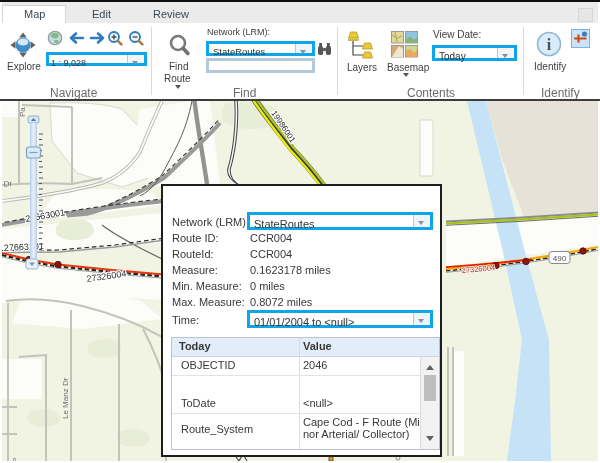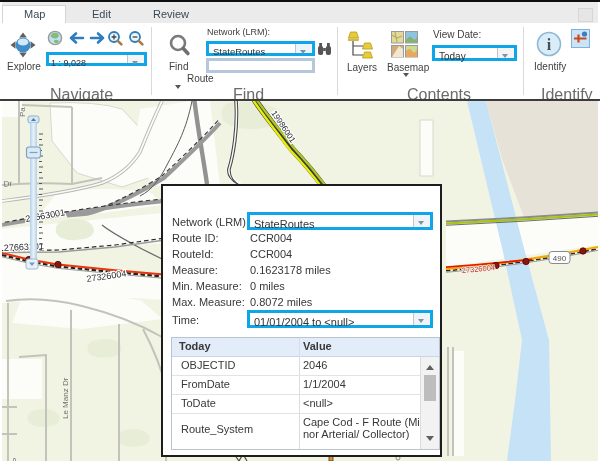--- a/index.html
+++ b/index.html
@@ -7,21 +7,21 @@
 .abs{position:absolute;}
 
 #topbar{left:0;top:0;width:600px;height:2px;background:#0f0f0f;}
 
 #tabrow{left:2px;top:2px;width:596px;height:21px;background:#ebebeb;}
 #tabmap{left:2px;top:5px;width:64px;height:18px;background:#fff;border:1px solid #d5d5d5;border-bottom:none;box-sizing:border-box;}
 .tabtxt{font-size:11px;color:#3b4a56;top:8px;}
 
 #ribbon{left:2px;top:23px;width:596px;height:76px;background:#fff;}
 .sep{width:1px;background:#d9d9d9;top:27px;height:68px;}
-.grplbl{font-size:16px;color:#6b6b6b;top:86px;}
+.grplbl{font-size:12px;color:#6b6b6b;top:86px;}
 .cap{font-size:10px;color:#404040;}
 .combo{box-sizing:border-box;border:3px solid #0ea5e9;background:#fff;font-size:10px;color:#333;}
 .combo .ct{position:absolute;left:4px;top:2px;white-space:nowrap;}
 .cbtn{position:absolute;right:0;top:0;bottom:0;width:16px;border-left:1px solid #c5c5c5;background:#f4f4f4;}
 .cbtn:after{content:"";position:absolute;left:4px;top:6px;border:3.5px solid transparent;border-top:4.5px solid #7b93ab;}
 
 #map{left:2px;top:101px;width:596px;height:360px;}
 
 #dlg{left:161px;top:184px;width:281px;height:273px;background:#fff;border:2px solid #1d1d1d;box-sizing:border-box;z-index:20;font-size:11px;color:#383838;}
 #dlgtitle{left:0;top:0;width:278px;height:16px;background:#3d3d3d;color:#f5f5f5;font-weight:bold;font-size:11px;}
@@ -75,21 +75,21 @@
   <div class="abs combo" style="left:46px;top:52px;width:101px;height:14px;font-size:9px;">
     <span class="ct" style="left:2px;top:3px;">1 : 9,028</span>
       <span class="cbtn"></span>
   </div>
 
   <svg class="abs" style="left:166px;top:33px" width="26" height="26" viewBox="0 0 26 26">
     <circle cx="12" cy="10" r="7" fill="#fdfdfd" stroke="#7a7a7a" stroke-width="2.6"></circle>
     <path d="M17.3,15.5 l4.6,5" stroke="#6f6f6f" stroke-width="3.6" stroke-linecap="round"></path>
   </svg>
   <div class="abs cap" style="left:169px;top:61px;">Find</div>
-  <div class="abs cap" style="left:164px;top:73px;margin-left:23px;">Route</div>
+  <div class="abs cap" style="left:164px;top:73px;">Route</div>
   <div class="abs" style="left:175px;top:85px;width:0;height:0;border:3.5px solid transparent;border-top:4px solid #555;"></div>
   <div class="abs cap" style="left:207px;top:27px;font-size:9px;">Network (LRM):</div>
   <div class="abs combo" style="left:206px;top:41px;width:109px;height:15px;font-size:9.5px;">
     <span class="ct">StateRoutes</span>
       <span class="cbtn" style="background:#eef4fb;border-left:1px solid #b5c7da;"></span>
   </div>
   <div class="abs combo" style="left:206px;top:58px;width:109px;height:15px;border-color:#b5c7da;"></div>
   <svg class="abs" style="left:317px;top:42px" width="15" height="14" viewBox="0 0 15 14">
     <rect x="1" y="4" width="5.2" height="9" rx="2" fill="#555"></rect>
     <rect x="8.8" y="4" width="5.2" height="9" rx="2" fill="#555"></rect>
@@ -303,24 +303,20 @@
     </div>
     <div class="abs" id="dtable">
       <div class="abs th" style="left:0;top:0;width:267px;height:18px;border-bottom:1px solid #c9d6e4;"></div>
       <div class="abs row" style="left:7px;top:2px;font-weight:bold;">Today</div>
       <div class="abs row" style="left:131px;top:2px;font-weight:bold;">Value</div>
       <div class="abs" style="left:127px;top:0;width:1px;height:111px;background:#d8dde2;"></div>
       <div class="abs row cellb" style="left:0;top:19px;width:248px;height:18px;">
           <span class="abs" style="left:9px;top:2px;">OBJECTID</span>
           <span class="abs" style="left:131px;top:2px;">2046</span>
         </div>
-      <div class="abs row cellb" style="left:0;top:38px;width:248px;height:18px;">
-          <span class="abs" style="left:9px;top:2px;">FromDate</span>
-          <span class="abs" style="left:131px;top:2px;">1/1/2004</span>
-        </div>
       <div class="abs row cellb" style="left:0;top:57px;width:248px;height:18px;">
           <span class="abs" style="left:9px;top:2px;">ToDate</span>
           <span class="abs" style="left:131px;top:2px;">&lt;null&gt;</span>
         </div>
       <div class="abs row" style="left:0;top:76px;width:248px;height:35px;">
           <span class="abs" style="left:9px;top:9px;">Route_System</span>
           <span class="abs" style="left:131px;top:2px;">Cape Cod - F Route (Mi<br>nor Arterial/ Collector)</span>
         </div>
 
       <div class="abs" style="left:248px;top:19px;width:19px;height:92px;background:#f2f2f2;border-left:1px solid #dcdcdc;box-sizing:border-box;">

